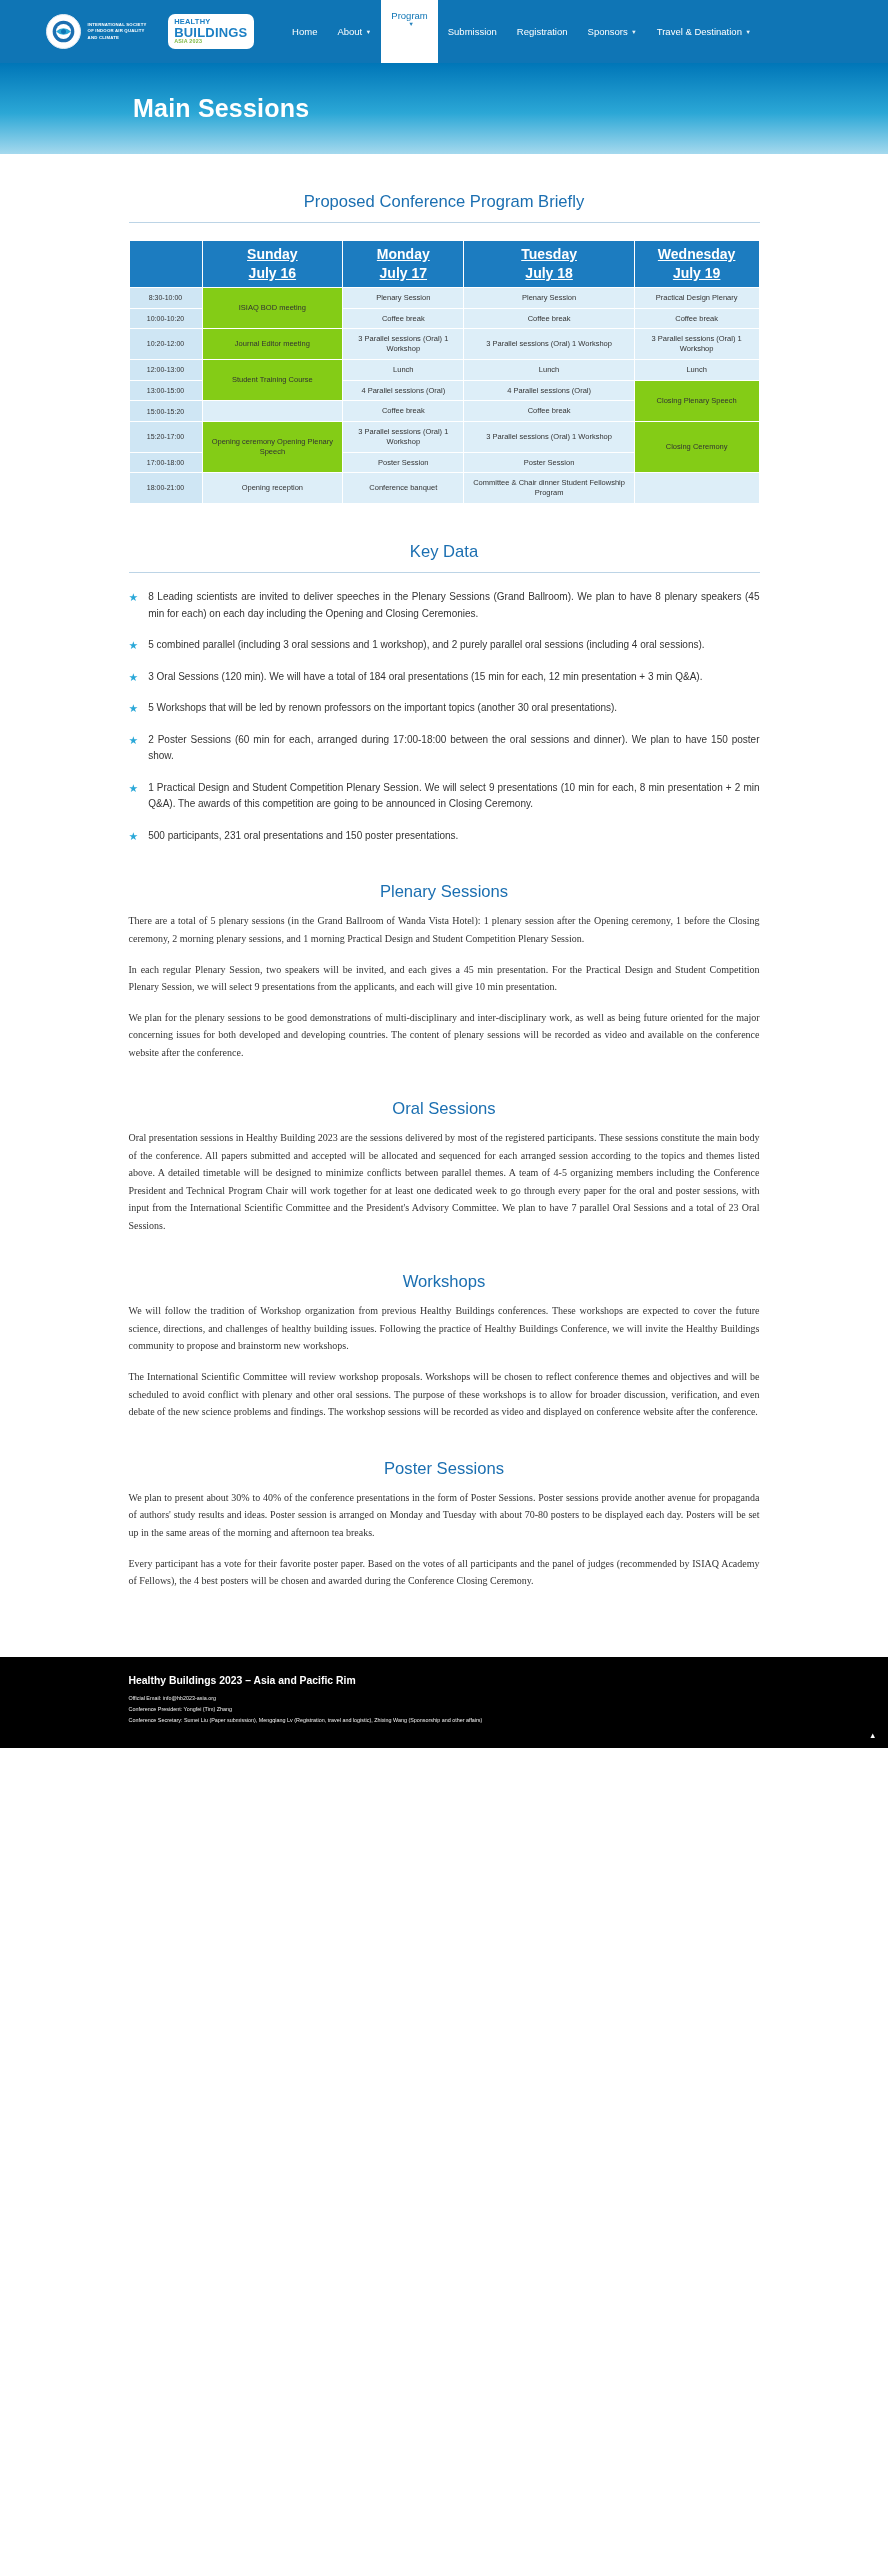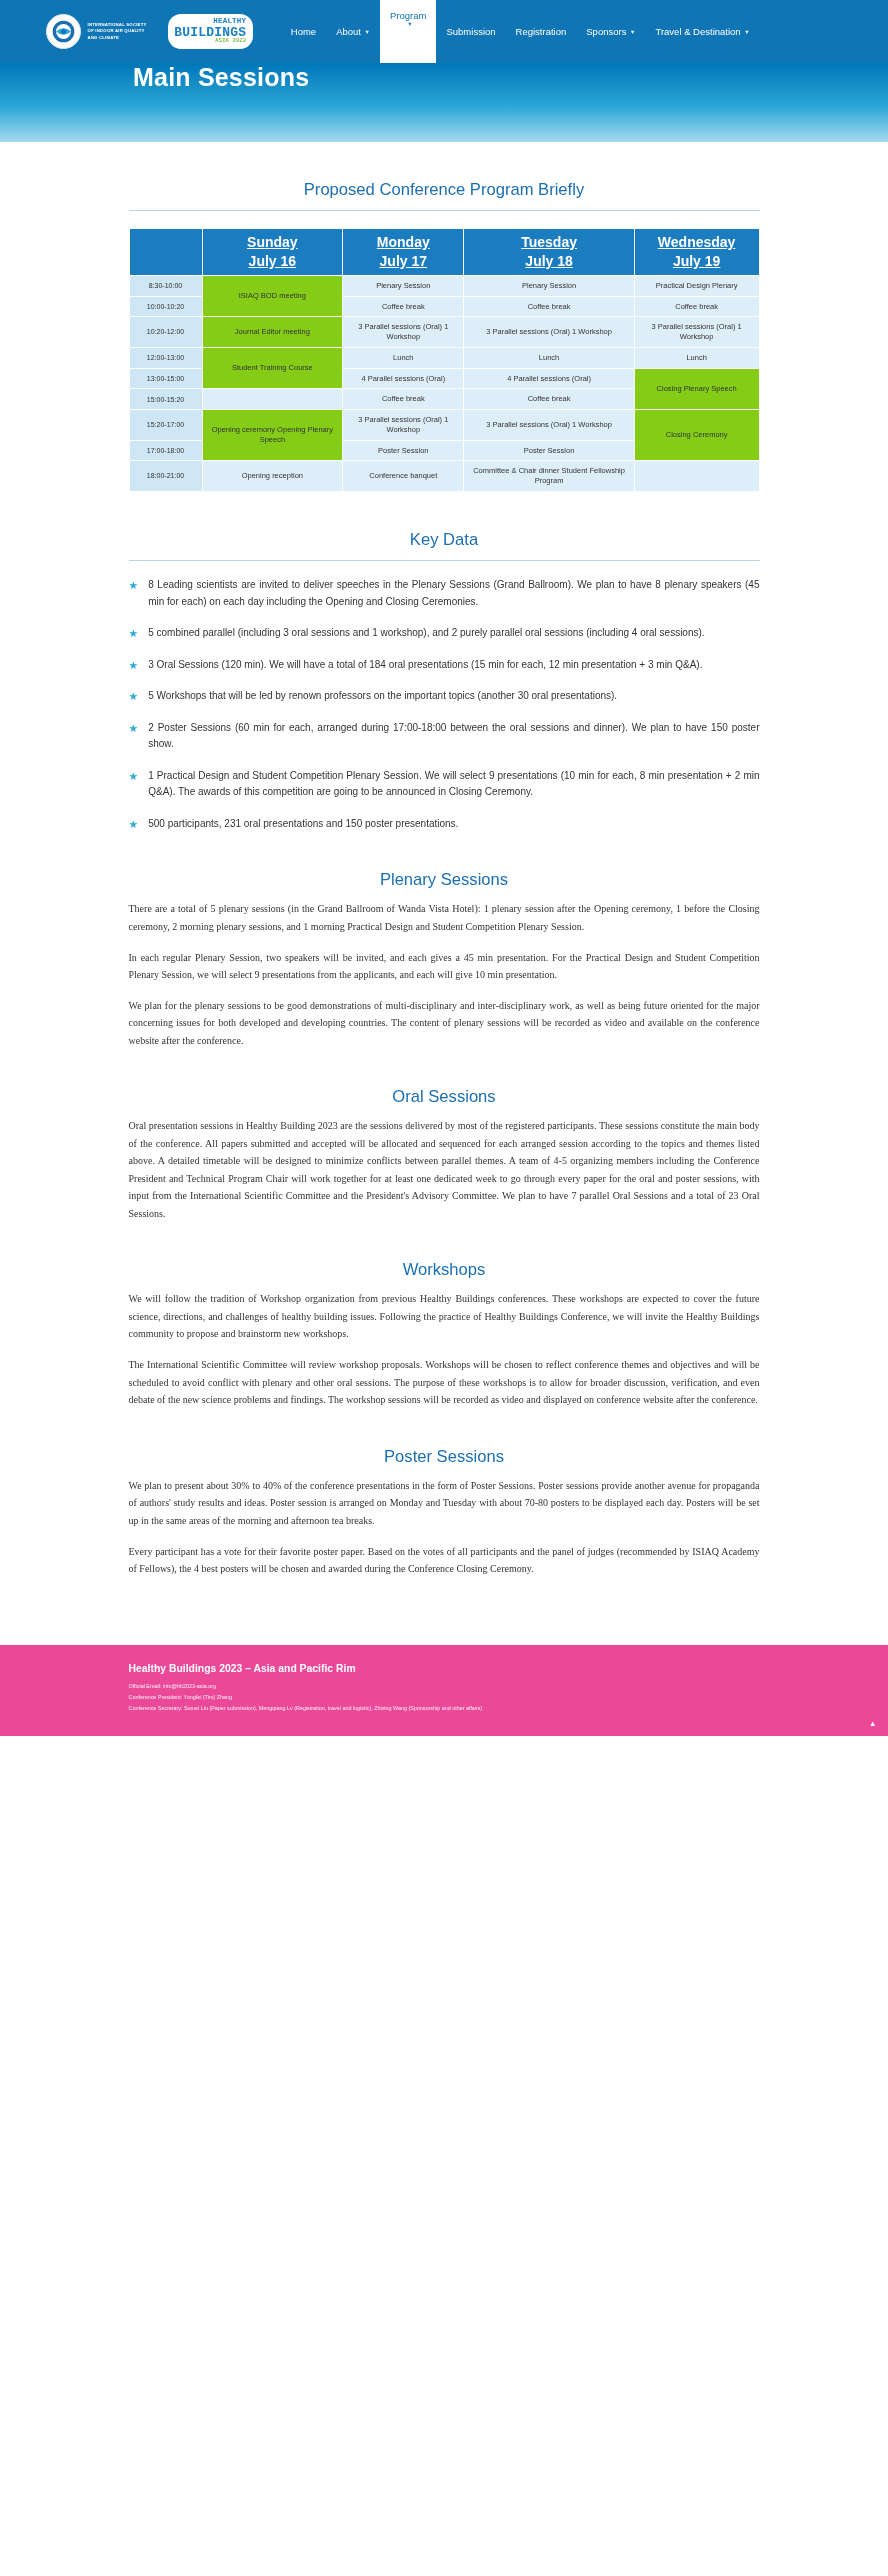--- a/index.html
+++ b/index.html
@@ -29,40 +29,40 @@
     background: #ffffff;
     display: flex; align-items: center; justify-content: center;
     border: 1.7px solid #dfe9f2;
   }
   .logo-circle svg { display: block; }
   .logo-isiaq-text {
     font-size: 4.3px; line-height: 1.45; color: #ffffff; letter-spacing: 0.2px;
     max-width: 65px; font-weight: bold;
   }
   .logo-hb {
-    background: #ffffff; border-radius: 13px; padding: 4.2px 6.6px;
-    display: flex; flex-direction: column; align-items: flex-end; line-height: 1; font-family: Liberation Mono, monospace;
+    background: #ffffff; border-radius: 7px; padding: 4.2px 6.6px;
+    display: flex; flex-direction: column; align-items: flex-start; line-height: 1;
   }
   .logo-hb .hb1 { font-size: 7.5px; font-weight: bold; color: #1b7fc4; letter-spacing: 0.2px;}
   .logo-hb .hb2 { font-size: 13px; font-weight: bold; color: #1b7fc4; letter-spacing: 0.2px;}
   .logo-hb .hb3 { font-size: 5.4px; font-weight: bold; color: #7cb842; letter-spacing: 0.2px; margin-top:0.8px;}
 
   .nav-links { display: flex; align-items: center; margin-left: 28px; height: 63px; }
   .nav-item {
     color: #ffffff; font-size: 9.5px; padding: 10px 10px; height: 63px;
     display: flex; align-items: center; cursor: pointer; white-space: nowrap;
   }
   .nav-item.active { background: #ffffff; color: #0f75b5; flex-direction: column; }
   .caret { margin-left: 3.3px; font-size: 5.8px; opacity: .9; }
 
   
   .hero {
-    height: 79px;
+    height: 91px;
     background: linear-gradient(180deg, #0076b8 0%, #2ba7d6 55%, #a5d9ee 100%);
-    display: flex; align-items: flex-start; padding-left: 133px;
+    display: flex; align-items: center; padding-left: 133px;
   }
   .hero h1 {
     margin: 0; color: #ffffff; font-size: 25px; font-weight: bold; letter-spacing: 0.2px;
   }
 
   
   .content { padding: 0 0 8.3px 0; }
 
   h2.section-title {
     text-align: center; color: #1b6fb1; font-size: 16.6px; margin: 38px 0 10px 0;
@@ -97,21 +97,21 @@
   .li-text { flex: 1 1 auto; text-align: justify; }
 
   
   p.body {
     width: 631px; margin: 0 auto 13.3px auto; font-size: 10px; line-height: 1.75;
     text-align: justify; color: #333; font-family: Liberation Serif, serif;
   }
 
   
   .footer {
-    background: #ec4899; color: #ffffff; padding: 18px 0 21.6px 0; margin-top: 46px;
+    background: #000000; color: #ffffff; padding: 18px 0 21.6px 0; margin-top: 46px;
   }
   .footer-inner { width: 631px; margin: 0 auto; }
   .footer h3 { margin: 0 0 8.3px 0; font-size: 10.4px; font-weight: bold; }
   .footer p { margin: 0 0 2.5px 0; font-size: 5.4px; line-height: 1.5; opacity: .95; }
   .scroll-top {
     position: absolute; right: 11.6px; bottom: 8.3px; color: #fff; font-size: 7.5px;
   }
   .footer-wrap { position: relative; }
 </style>
 </head>

